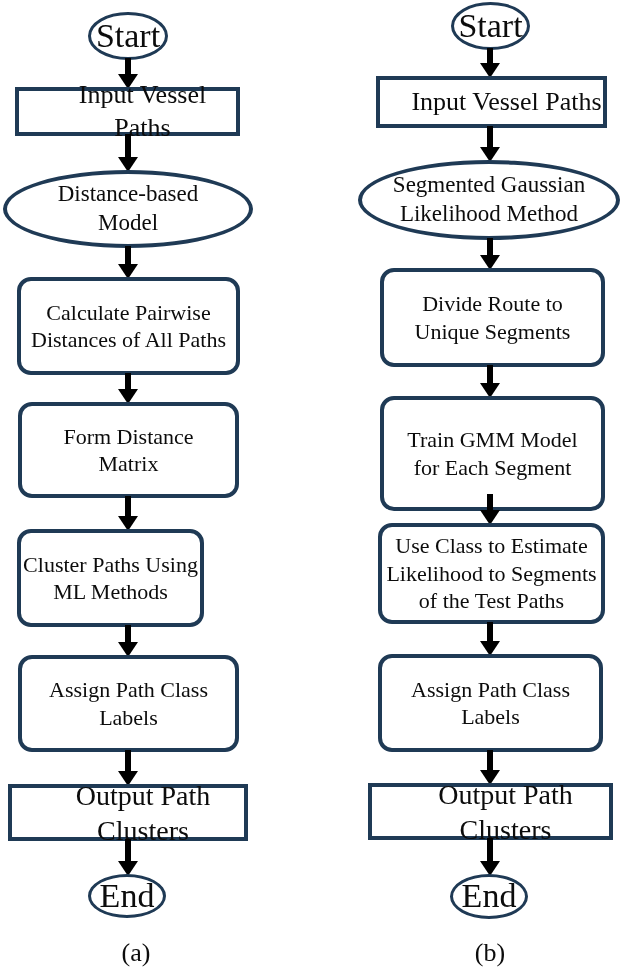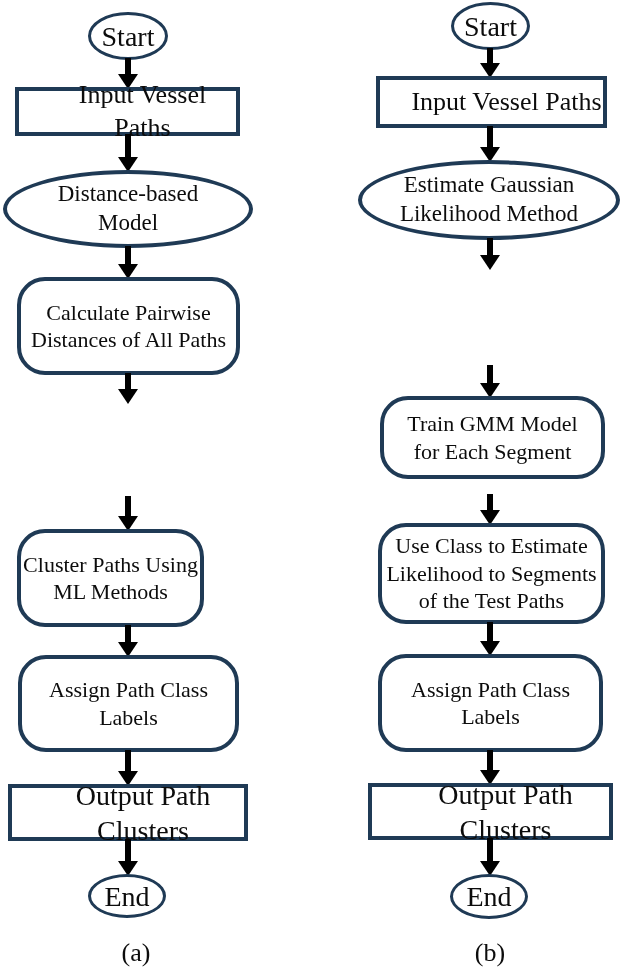--- a/index.html
+++ b/index.html
@@ -27,30 +27,30 @@
     border: 4px solid #1f3a55;
   }
   .node .lbl {
     white-space: pre-line;
     line-height: 1.25;
   }
   .ellipse { border-radius: 50%; }
   .small-ellipse {
     border-radius: 50%;
     border-width: 3px;
-    font-size: 28px;
+    font-size: 34px;
   }
   .rect {
     border-radius: 0;
     font-size: 26px;
     padding-left: 30px;
   }
   .rect-big { font-size: 28px; }
   .round {
-    border-radius: 28px;
+    border-radius: 14px;
     font-size: 22px;
   }
   .ellipse-label { font-size: 23px; }
   .arrow {
     position: absolute;
     width: 20px;
     display: flex;
     flex-direction: column;
     align-items: center;
   }
@@ -108,20 +108,24 @@
   <div class="node round" style="left:17px;top:277px;width:223px;height:98px">
     <span class="lbl">Calculate Pairwise
 Distances of All Paths</span>
   </div>
 
   <div class="arrow" style="left:118px;top:373px;height:31px">
     <div class="shaft"></div>
     <div class="head"></div>
   </div>
 
+  <div class="node round" style="left:18px;top:402px;width:221px;height:96px">
+    <span class="lbl">Form Distance
+Matrix</span>
+  </div>
 
   <div class="arrow" style="left:118px;top:496px;height:35px">
     <div class="shaft"></div>
     <div class="head"></div>
   </div>
 
   <div class="node round" style="left:17px;top:529px;width:187px;height:98px">
     <span class="lbl">Cluster Paths Using
 ML Methods</span>
   </div>
@@ -168,36 +172,40 @@
   <div class="node rect" style="left:376px;top:76px;width:231px;height:52px">
     <span class="lbl">Input Vessel Paths</span>
   </div>
 
   <div class="arrow" style="left:480px;top:126px;height:36px">
     <div class="shaft"></div>
     <div class="head"></div>
   </div>
 
   <div class="node ellipse ellipse-label" style="left:358px;top:160px;width:262px;height:80px">
-    <span class="lbl">Estimate Gaussian
+    <span class="lbl">Segmented Gaussian
 Likelihood Method</span>
   </div>
 
   <div class="arrow" style="left:480px;top:238px;height:32px">
     <div class="shaft"></div>
     <div class="head"></div>
   </div>
 
+  <div class="node round" style="left:380px;top:268px;width:225px;height:99px">
+    <span class="lbl">Divide Route to
+Unique Segments</span>
+  </div>
 
   <div class="arrow" style="left:480px;top:365px;height:33px">
     <div class="shaft"></div>
     <div class="head"></div>
   </div>
 
-  <div class="node round" style="left:380px;top:396px;width:225px;height:83px">
+  <div class="node round" style="left:380px;top:396px;width:225px;height:115px">
     <span class="lbl">Train GMM Model
 for Each Segment</span>
   </div>
 
   <div class="arrow" style="left:480px;top:494px;height:31px">
     <div class="shaft"></div>
     <div class="head"></div>
   </div>
 
   <div class="node round" style="left:378px;top:523px;width:227px;height:101px">

